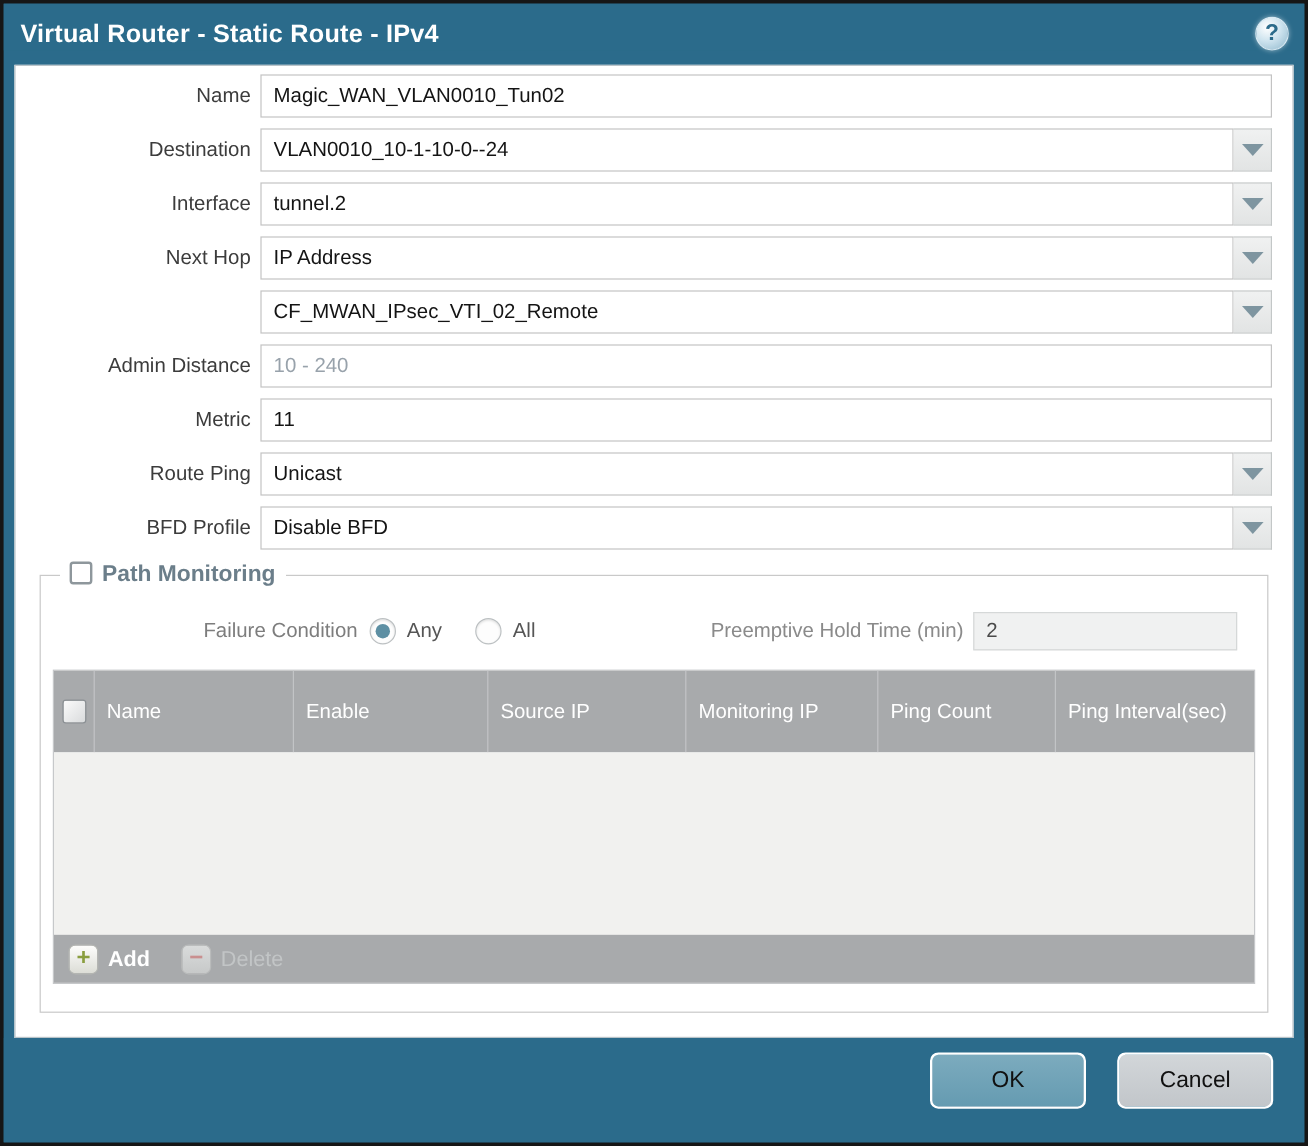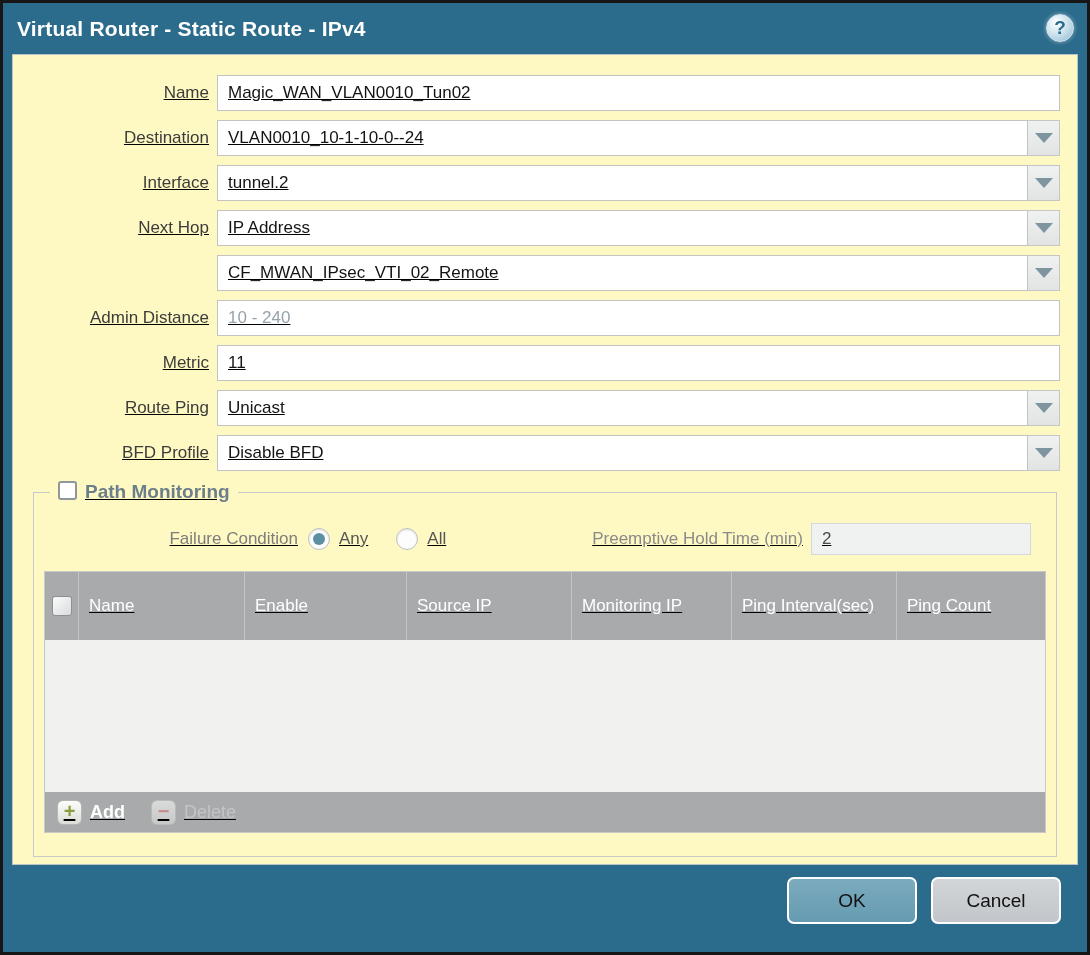--- a/index.html
+++ b/index.html
@@ -20,21 +20,21 @@
     position:absolute; right:13px; top:11px; width:28px; height:28px; border-radius:50%;
     background:radial-gradient(circle at 35% 30%, #ffffff 0%, #cfe4ef 45%, #8fb8cd 100%);
     border:1px solid #d8e9f2; color:#2b6b8b; font-size:19px; font-weight:bold;
     display:flex; align-items:center; justify-content:center; cursor:pointer;
     box-shadow:0 0 4px rgba(255,255,255,0.5);
   }
 
   
   .content {
     position:absolute; top:51px; left:9px; right:9px; bottom:87px;
-    background:#fef9c3; border:1px solid #b9c3c8; padding-top:20px; overflow:hidden;text-decoration:underline;
+    background:#ffffff; border:1px solid #b9c3c8; padding-top:7px; overflow:hidden;
   }
 
   .form-row { display:flex; align-items:center; margin:0 17px 9px 0; height:36px; }
   .form-label {
     flex:0 0 196px; text-align:right; padding-right:0; margin-right:8px;
     font-size:17px; color:#3c3c3c; white-space:nowrap;
   }
   .field-wrap { flex:1; display:flex; height:36px; }
   .text-input {
     flex:1; height:36px; border:1px solid #c3c3c3; background:#ffffff;
@@ -117,21 +117,21 @@
   
   .dlg-footer {
     position:absolute; left:0; right:0; bottom:0; height:87px; background:#2b6b8b;
     display:flex; justify-content:flex-end; padding:12px 26px 0 0;
   }
   .btn {
     width:130px; height:47px; border-radius:7px; border:2px solid #ffffff;
     font-family:"Liberation Sans", sans-serif; font-size:19px; color:#111111; cursor:pointer;
   }
   .btn-ok { background:linear-gradient(#7cabbe,#659bb1); margin-right:14px; }
-  .btn-cancel { background:linear-gradient(#d2d6d9,#c2c6ca); }
+  .btn-cancel { background:linear-gradient(#d2d6d9,#c2c6ca);margin-left:12px; }
 </style>
 </head>
 <body>
 
 <div class="dialog">
 
   <div class="titlebar">
     <div class="title">Virtual Router - Static Route - IPv4</div>
     <div class="help-icon">?</div>
   </div>
@@ -245,22 +245,22 @@
 
       <div class="pm-table">
         <div class="thead">
           <div class="th cb-col">
             <div class="th-cb"></div>
           </div>
           <div class="th col-name">Name</div>
           <div class="th col-enable">Enable</div>
           <div class="th col-srcip">Source IP</div>
           <div class="th col-dstip">Monitoring IP</div>
+          <div class="th col-count">Ping Count</div>
           <div class="th col-ping">Ping Interval(sec)</div>
-          <div class="th col-count">Ping Count</div>
         </div>
         <div class="tbody"></div>
         <div class="tfoot">
           <div class="tool-btn">
             <div class="tool-icon">
                 <span class="plus-glyph">+</span>
               </div>
             <div class="tool-label">Add</div>
           </div>
           <div class="tool-btn disabled">

